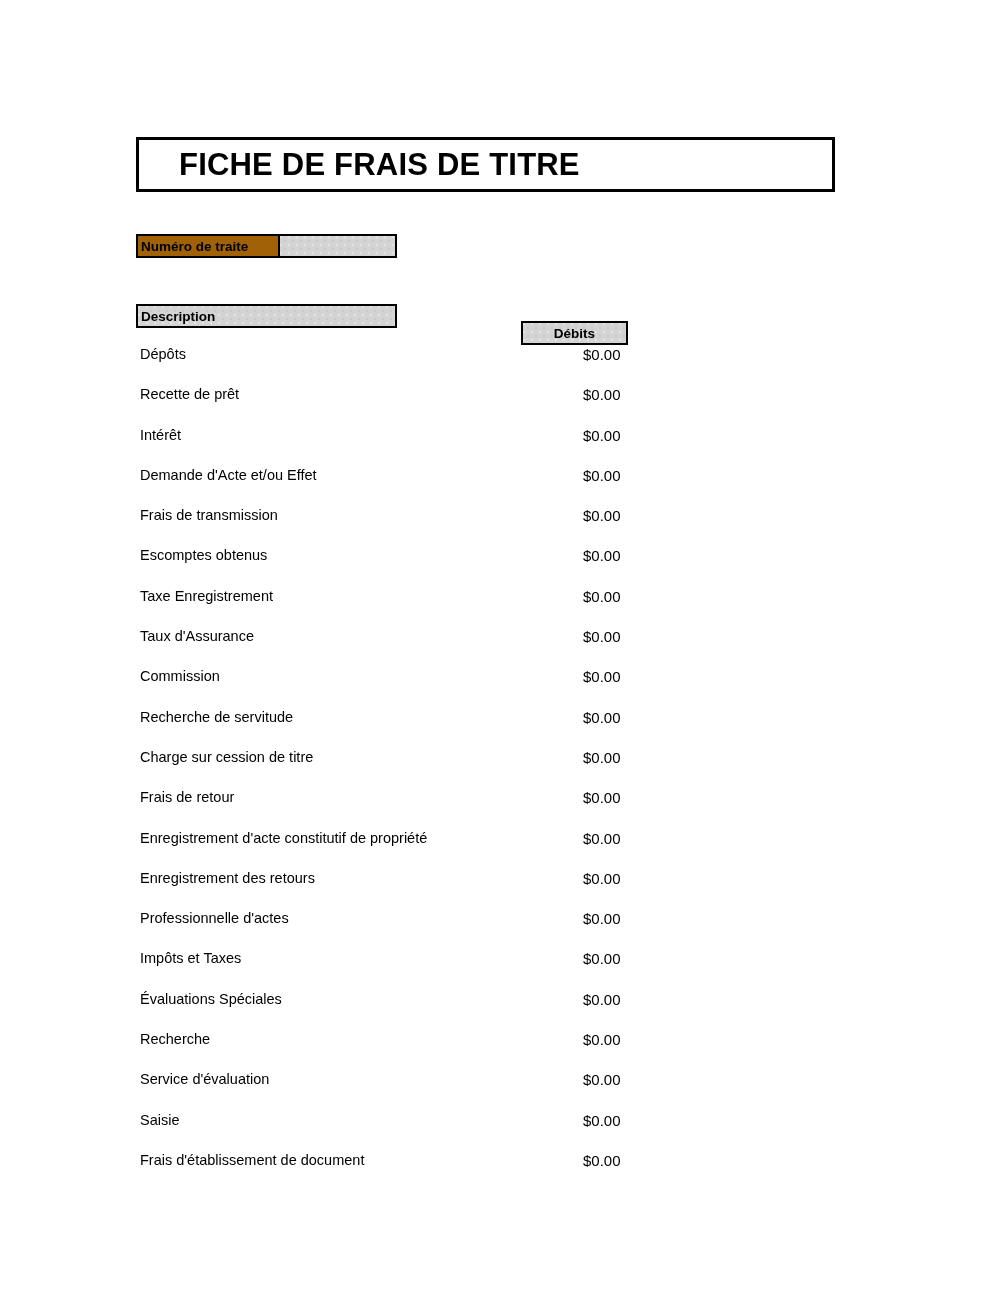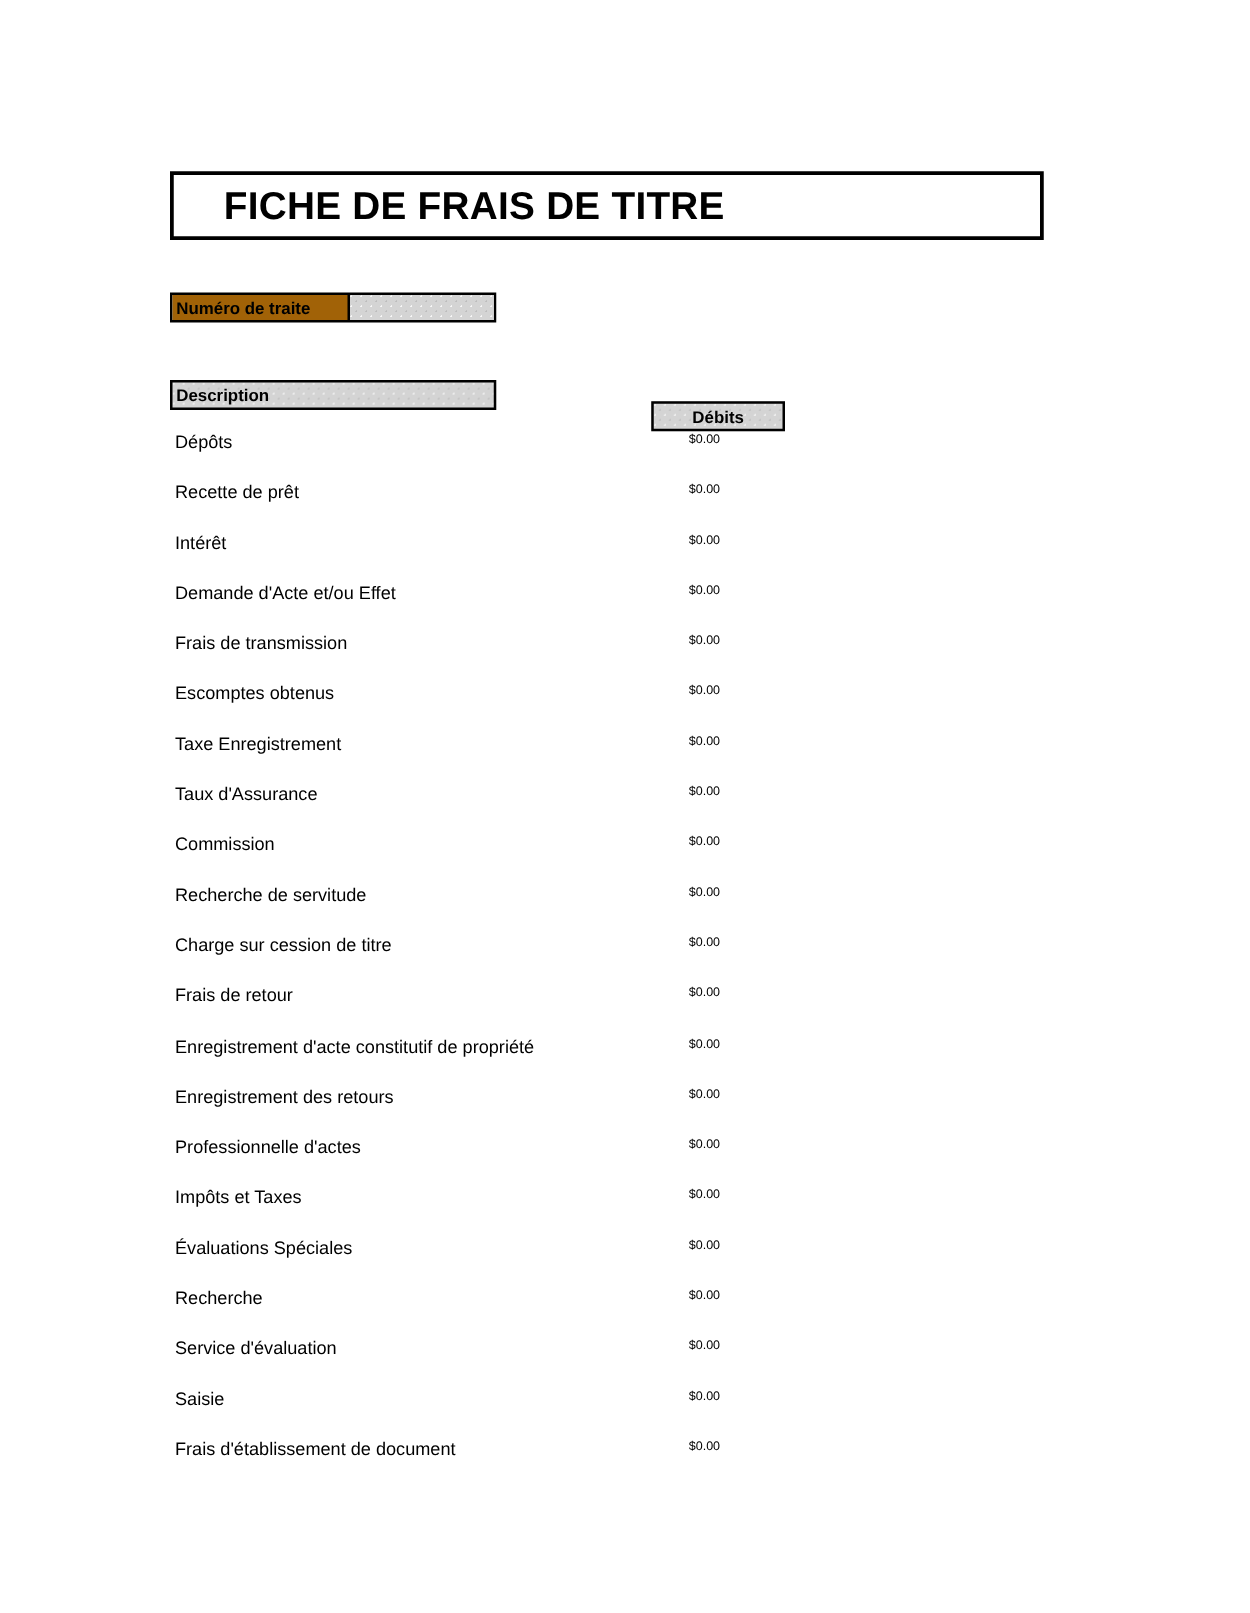--- a/index.html
+++ b/index.html
@@ -129,23 +129,23 @@
   }
   .item-label {
     position: absolute;
     left: 140px;
     top: 0;
     font-size: 14.5px;
     white-space: nowrap;
   }
   .item-amount {
     position: absolute;
-    left: 551px;
+    left: 583px;
     top: 0;
-    font-size: 10px;
+    font-size: 15px;
     white-space: nowrap;
   }
 </style>
 </head>
 <body>
 
 <div class="page">
 
   <div class="title-box">
     <div class="title-text">FICHE DE FRAIS DE TITRE</div>

